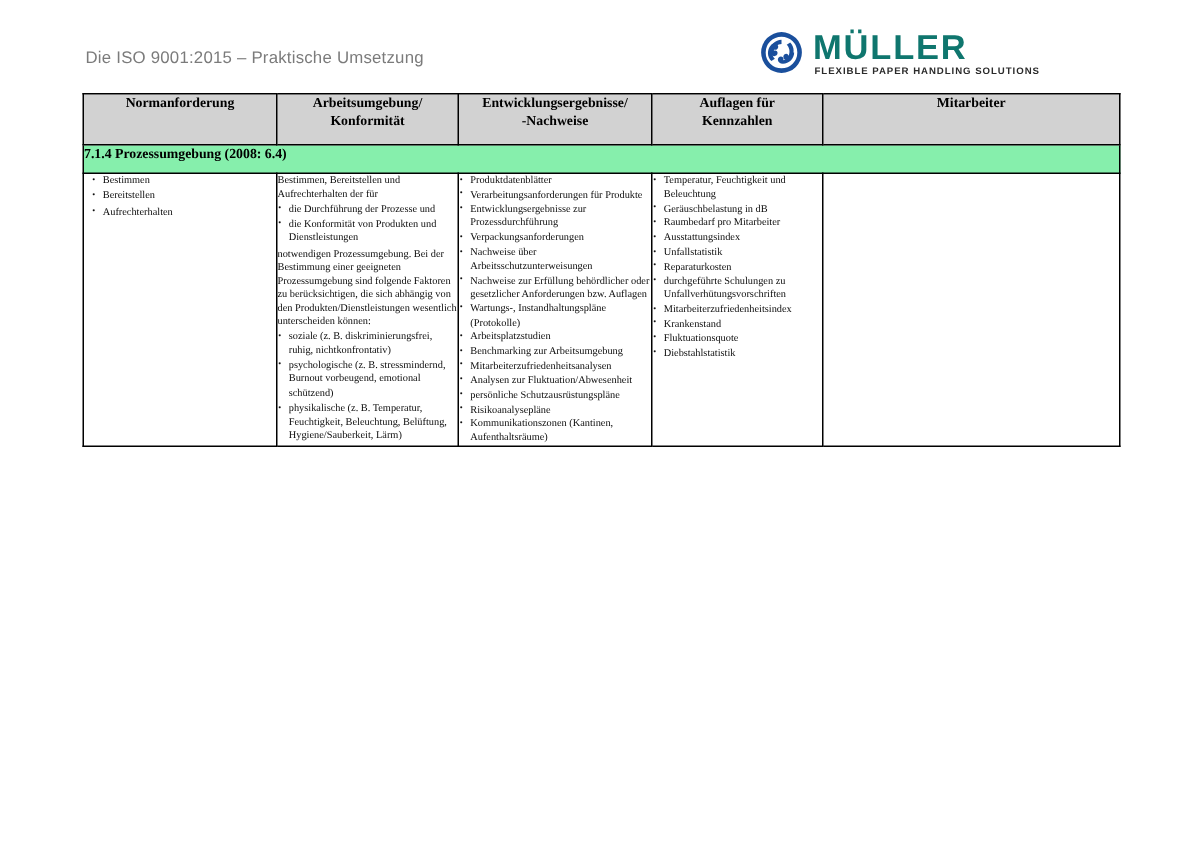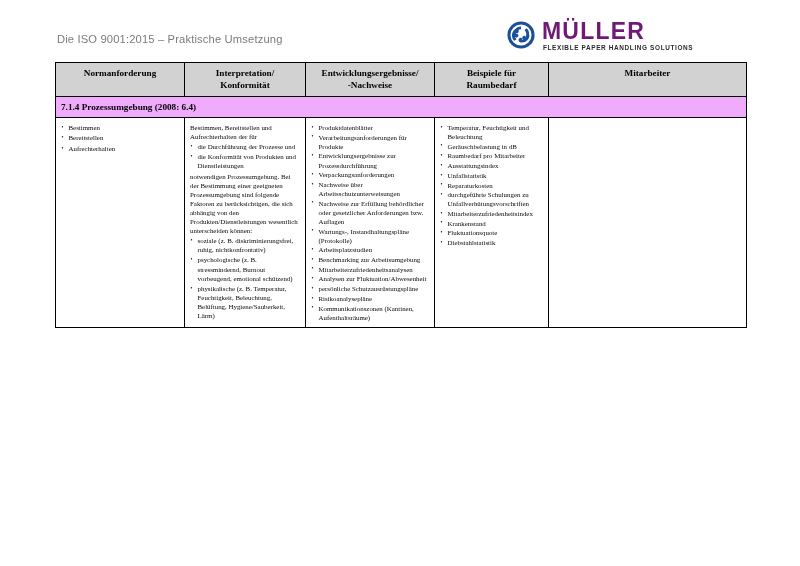--- a/index.html
+++ b/index.html
@@ -51,21 +51,21 @@
     width: 30px; height: 30px;
   }
   .logo-word {
     position: absolute;
     left: 36px;
     top: 0px;
     font-family: "Liberation Sans", sans-serif;
     font-size: 23px;
     font-weight: bold;
     letter-spacing: 1.2px;
-    color: #701a75;
+    color: #0f766e;
     line-height: 24px;
     white-space: nowrap;
   }
   .logo-tag {
     position: absolute;
     left: 37px;
     top: 25px;
     font-family: "Liberation Sans", sans-serif;
     font-size: 6.3px;
     font-weight: bold;
@@ -84,21 +84,21 @@
     width: 691px;
   }
   table.matrix {
     border-collapse: collapse;
     width: 691px;
     table-layout: fixed;
   }
   table.matrix td, table.matrix th {
     border: 1px solid #000000;
     vertical-align: top;
-    padding: 5px;
+    padding: 0;
   }
   thead th {
     background: #d2d2d2;
     height: 34px;
     font-family: "Liberation Serif", serif;
     font-size: 9.2px;
     font-weight: bold;
     text-align: center;
     vertical-align: middle;
     line-height: 11.5px;
@@ -111,21 +111,21 @@
   .col4 { width: 114px; }
   .col5 { width: 198px; }
 
   td.section-row {
     height: 19px;
     font-size: 9.2px;
     font-weight: bold;
     font-family: "Liberation Serif", serif;
     padding: 4px 0 3px 5px;
     vertical-align: middle;
-    background: #f0abfc;
+    background: #86efac;
   }
 
   td.body-cell {
     padding: 5px 4px 6px 4px;
     font-size: 6.9px;
     line-height: 9.1px;
     font-family: "Liberation Serif", serif;
     color: #0a0a0a;
   }
   td.body-cell.pad-left { padding-left: 5px; }
@@ -212,30 +212,30 @@
           <col class="col3">
           <col class="col4">
           <col class="col5">
       </colgroup>
       <thead>
         <tr>
           <th>
             <span>Normanforderung</span>
           </th>
           <th>
-            <span>Interpretation/</span><br>
+            <span>Arbeitsumgebung/</span><br>
             <span>Konformität</span>
           </th>
           <th>
             <span>Entwicklungsergebnisse/</span><br>
             <span>-Nachweise</span>
           </th>
           <th>
-            <span>Beispiele für</span><br>
-            <span>Raumbedarf</span>
+            <span>Auflagen für</span><br>
+            <span>Kennzahlen</span>
           </th>
           <th>
             <span>Mitarbeiter</span>
           </th>
         </tr>
       </thead>
       <tbody>
         <tr>
           <td class="section-row" colspan="5">7.1.4 Prozessumgebung (2008: 6.4)</td>
         </tr>

